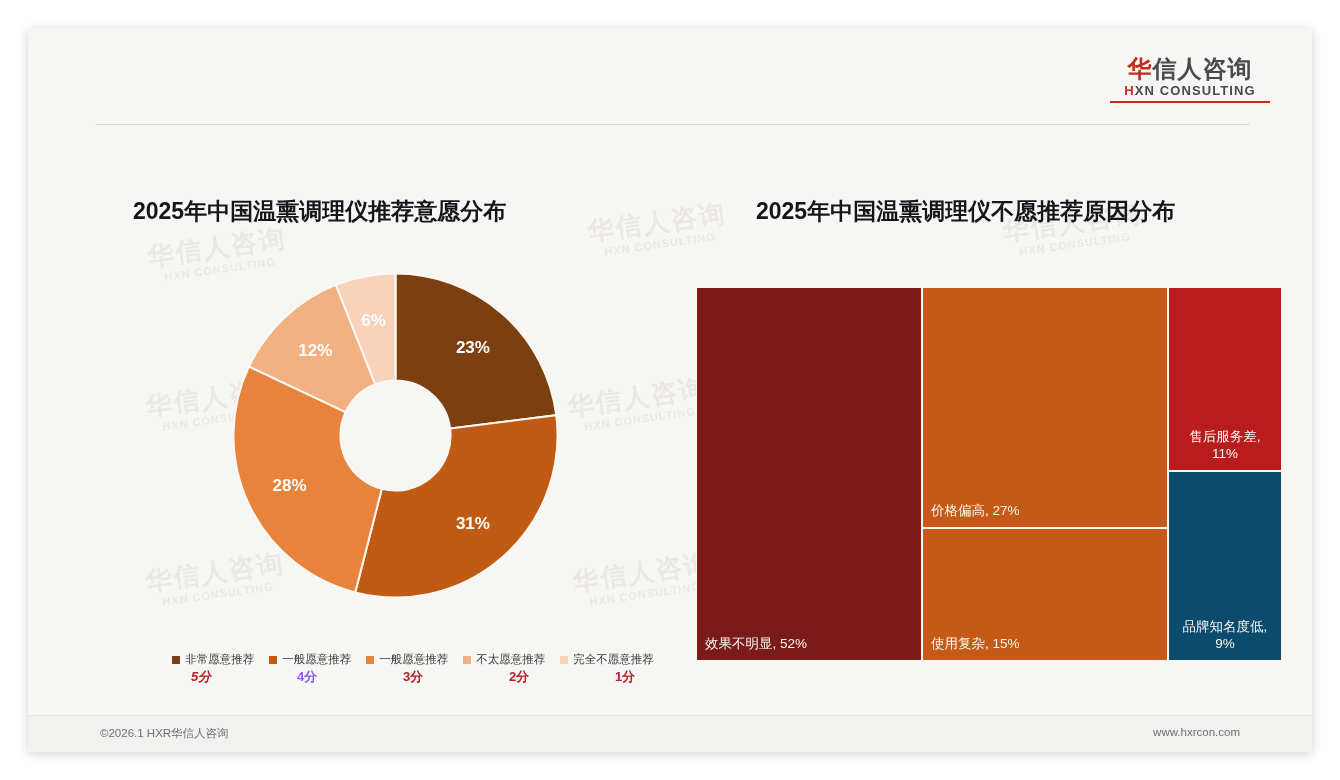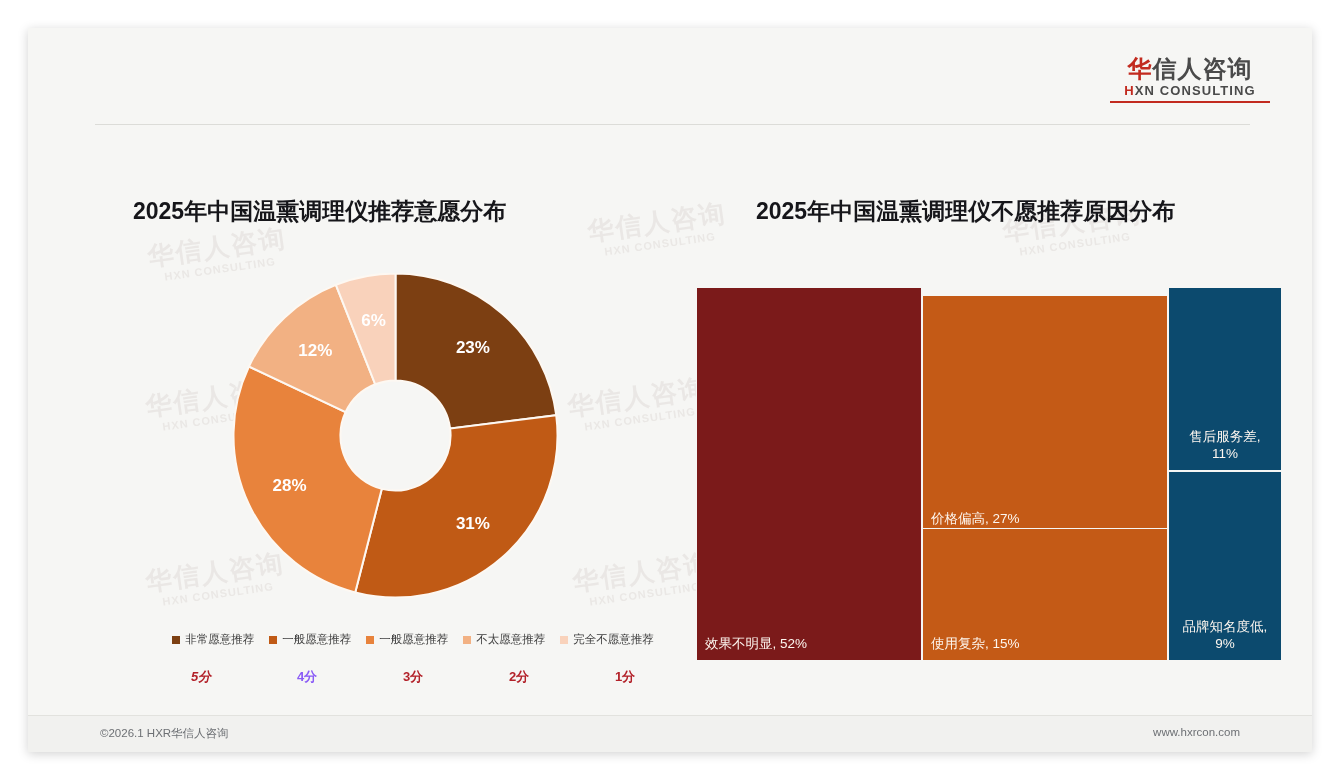--- a/index.html
+++ b/index.html
@@ -132,20 +132,21 @@
     justify-content: center;
     gap: 15px;
   }
   .legend-item {
     display: flex;
     align-items: center;
     gap: 5px;
     font-size: 11.5px;
     color: #3d3d3d;
     white-space: nowrap;
+    margin-top: 20px;
   }
   .legend-swatch {
     width: 8px;
     height: 8px;
     flex: 0 0 8px;
   }
 
   
   #scores {
     position: absolute;
@@ -329,27 +330,27 @@
       <div class="score-cell" style="color: rgb(179, 34, 42);">2分</div>
       <div class="score-cell" style="color: rgb(179, 34, 42);">1分</div>
     </div>
 
   <div class="panel-title" id="right-title">2025年中国温熏调理仪不愿推荐原因分布</div>
 
   <div id="treemap">
       <div class="tm-cell" style="left: 0px; top: 0px; width: 226px; height: 374px; background: rgb(123, 26, 26);">
         <div class="tm-label">效果不明显, 52%</div>
       </div>
-      <div class="tm-cell" style="left: 226px; top: 8px; width: 246px; height: 241px; background: rgb(196, 90, 22);">
+      <div class="tm-cell" style="left: 226px; top: 0px; width: 246px; height: 241px; background: rgb(196, 90, 22);">
         <div class="tm-label">价格偏高, 27%</div>
       </div>
       <div class="tm-cell" style="left: 226px; top: 241px; width: 246px; height: 133px; background: rgb(196, 90, 22);">
         <div class="tm-label">使用复杂, 15%</div>
       </div>
-      <div class="tm-cell" style="left: 472px; top: 0px; width: 114px; height: 184px; background: #0c4a6e; padding-left: 20px;">
+      <div class="tm-cell" style="left: 472px; top: 0px; width: 114px; height: 184px; background: #b91c1c; padding-left: 20px;">
         <div class="tm-label center">售后服务差,<br>11%</div>
       </div>
       <div class="tm-cell" style="left: 472px; top: 184px; width: 114px; height: 190px; background: #0c4a6e;">
         <div class="tm-label center">品牌知名度低,<br>9%</div>
       </div>
     </div>
 
   <div id="source-rule"></div>
   <div id="source-note">样本：温熏调理仪行业市场调研样本量N=1112，于2025年11月通过华信人咨询调研获得</div>
 

